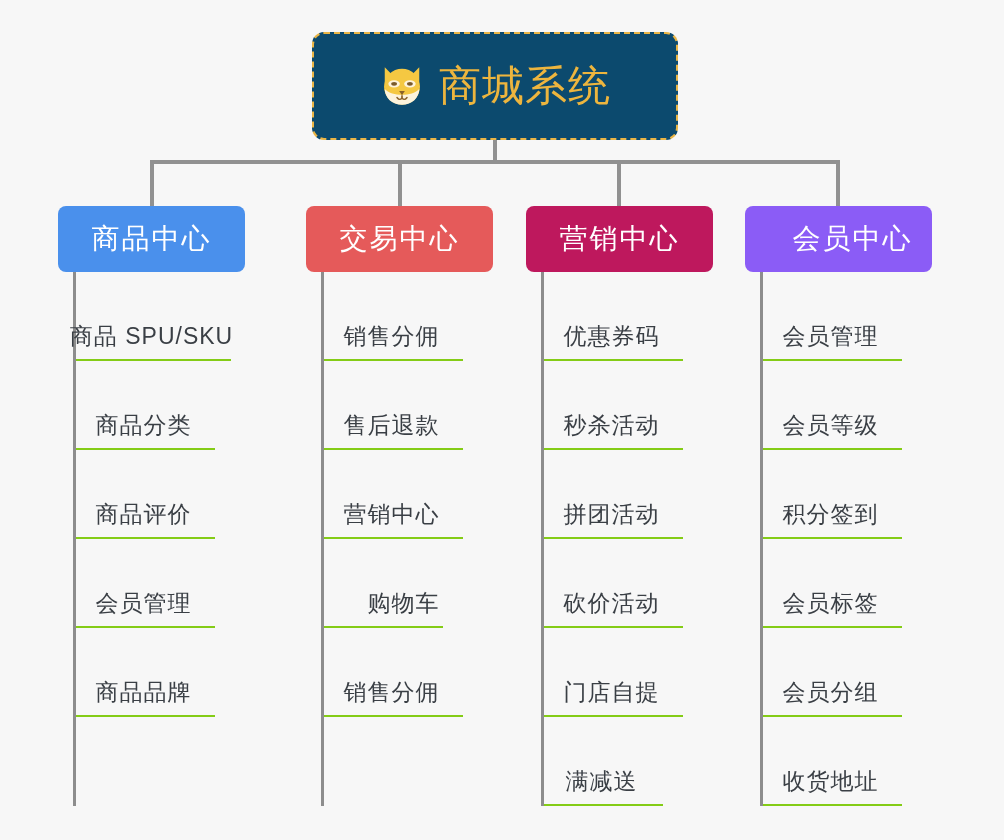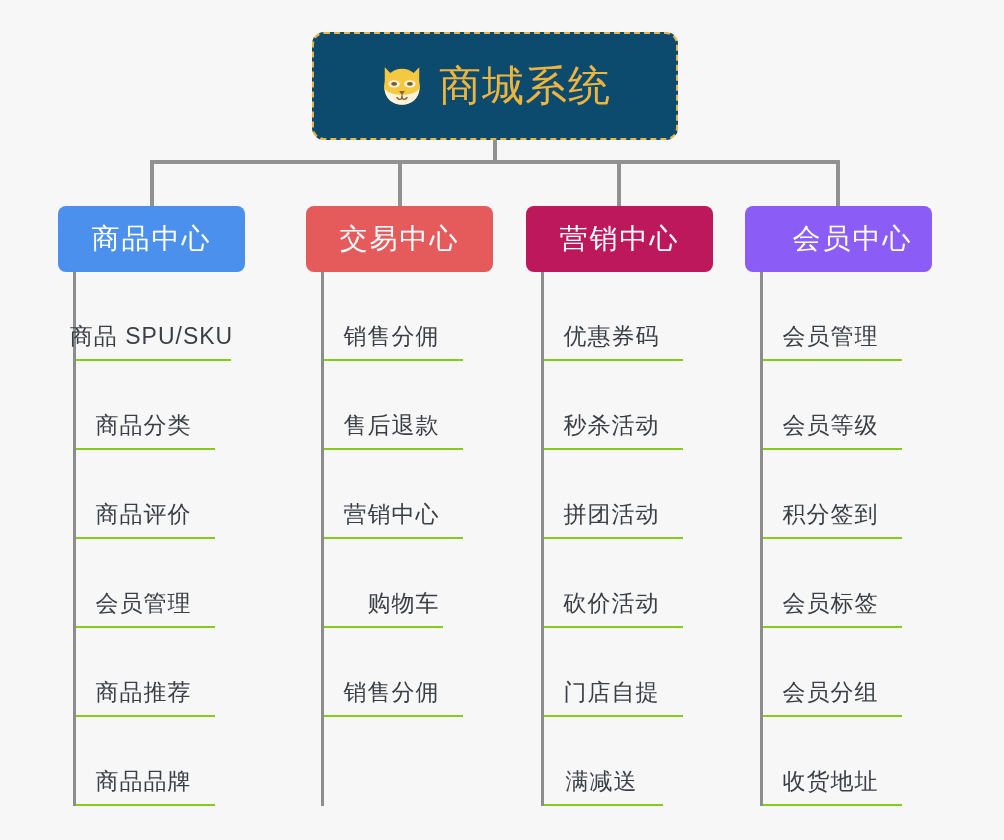--- a/index.html
+++ b/index.html
@@ -168,23 +168,20 @@
       <div class="leaf w-sm">
           <span class="leaf-label">商品分类</span>
         </div>
       <div class="leaf w-sm">
           <span class="leaf-label">商品评价</span>
         </div>
       <div class="leaf w-sm">
           <span class="leaf-label">会员管理</span>
         </div>
       <div class="leaf w-sm">
-          <span class="leaf-label">商品推荐</span>
-        </div>
-      <div class="leaf w-sm">
           <span class="leaf-label">商品品牌</span>
         </div>
     </div>
   </div>
 
   <div class="column" style="left:306px;">
     <div class="col-header" style="background:#e55a5a;text-align:right;">
       <span>交易中心</span>
     </div>
     <div class="col-body">

